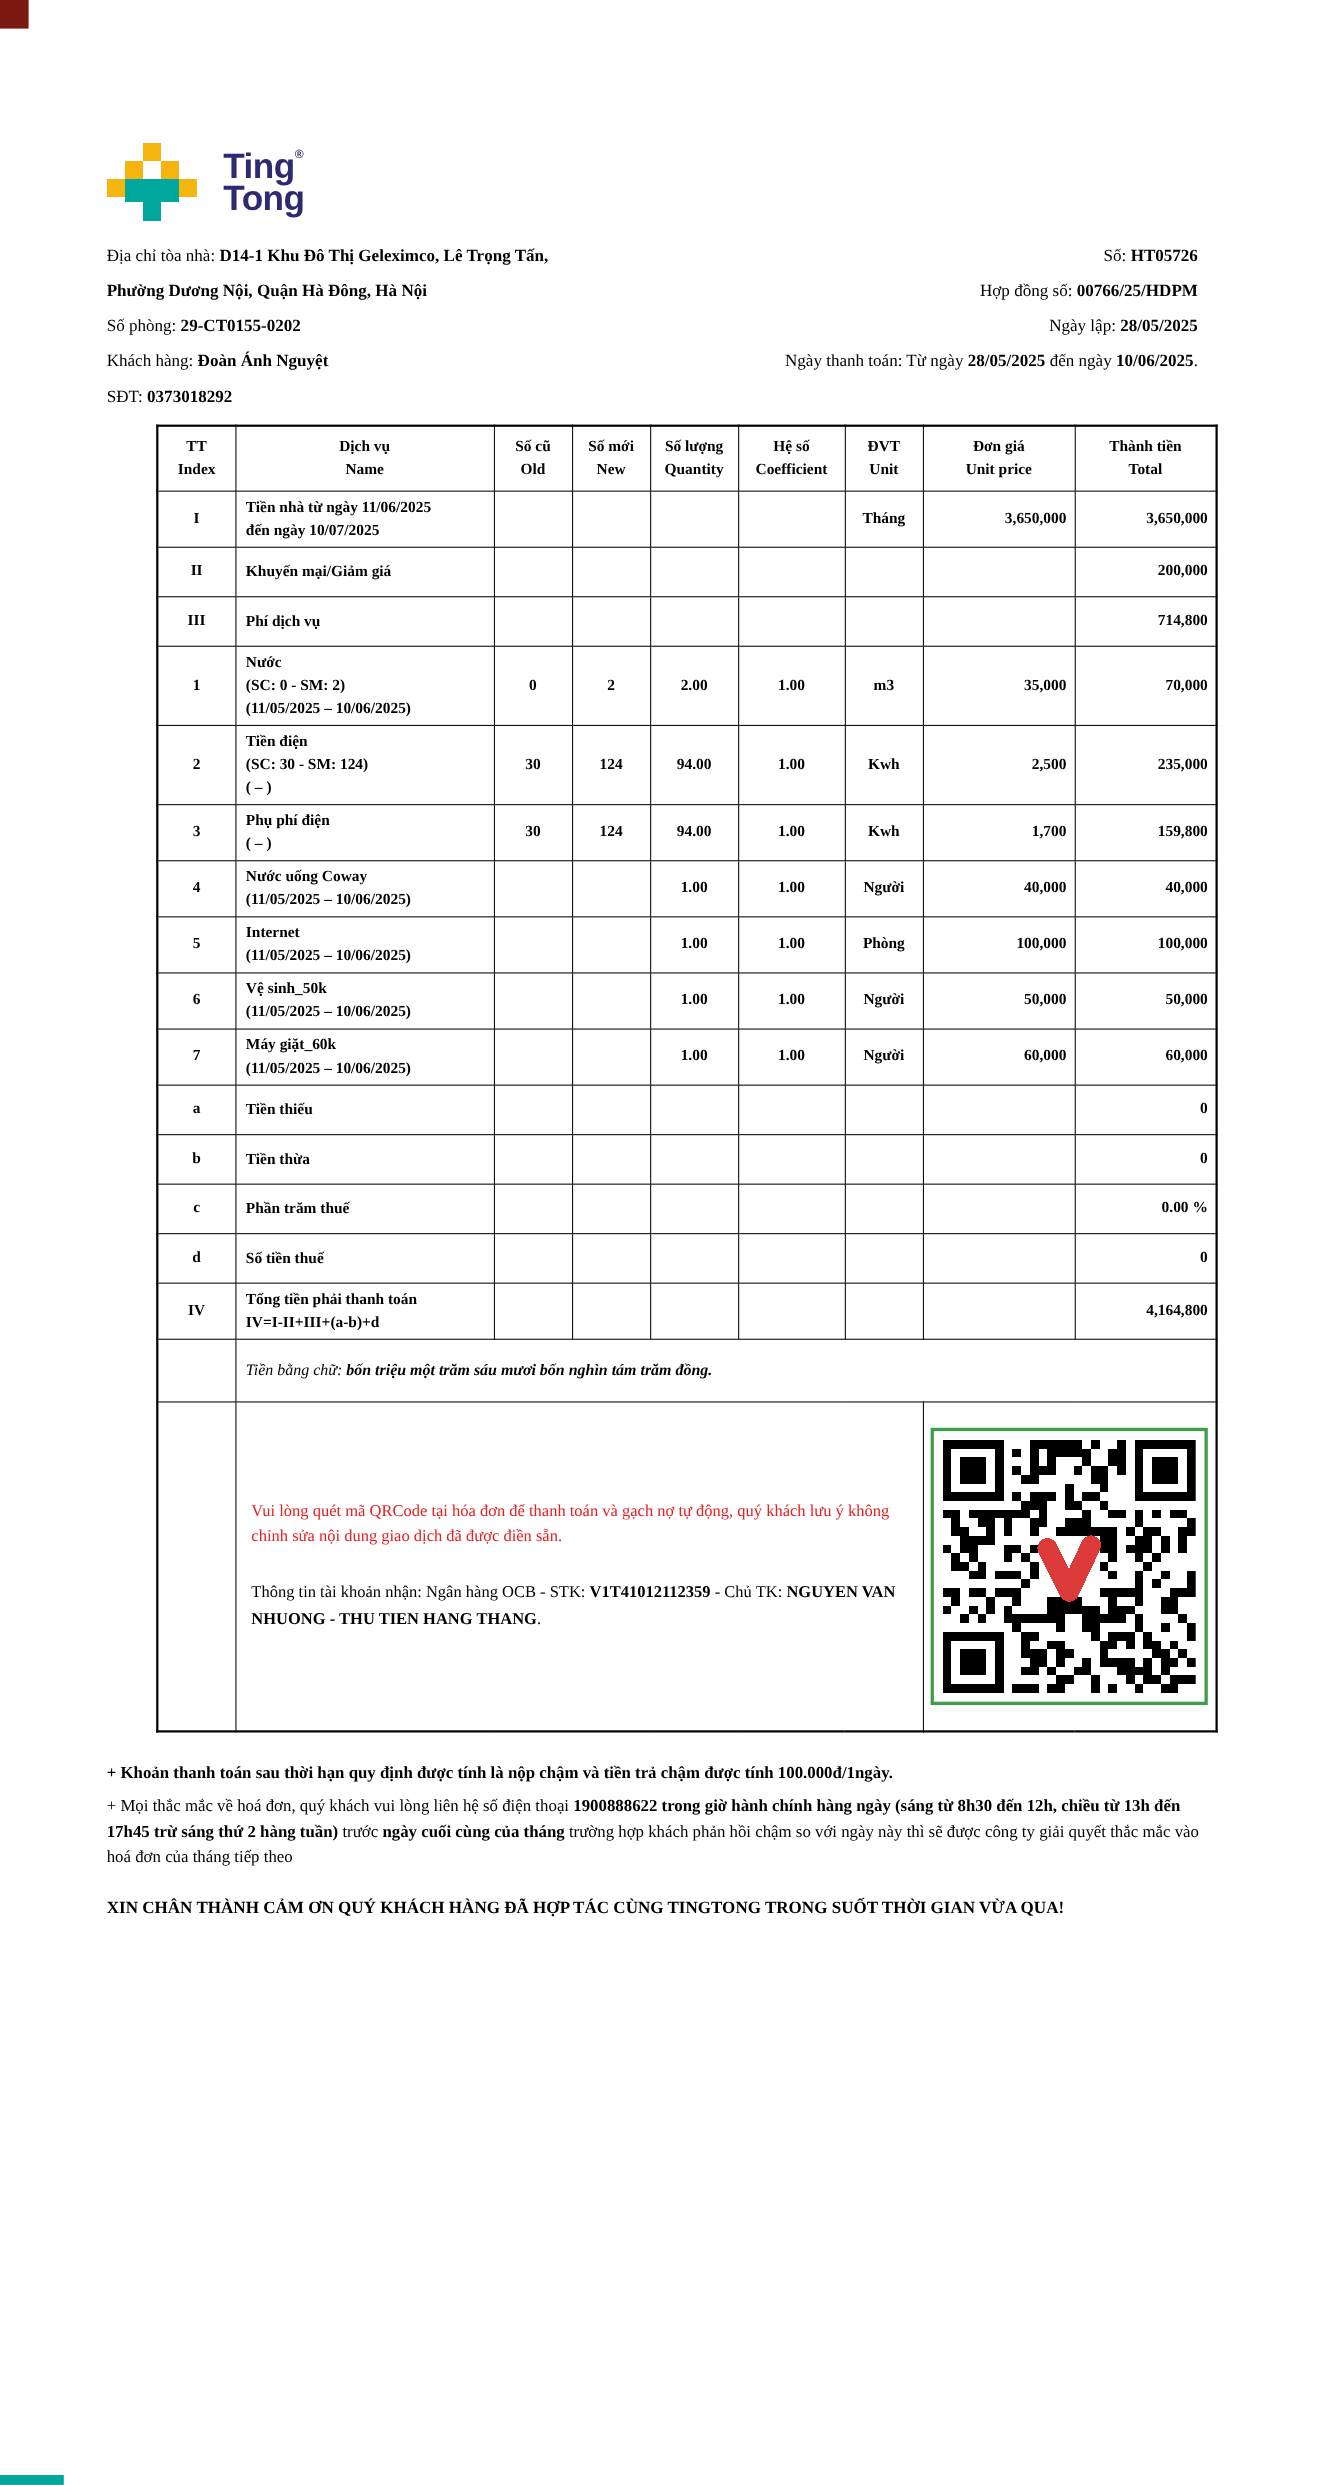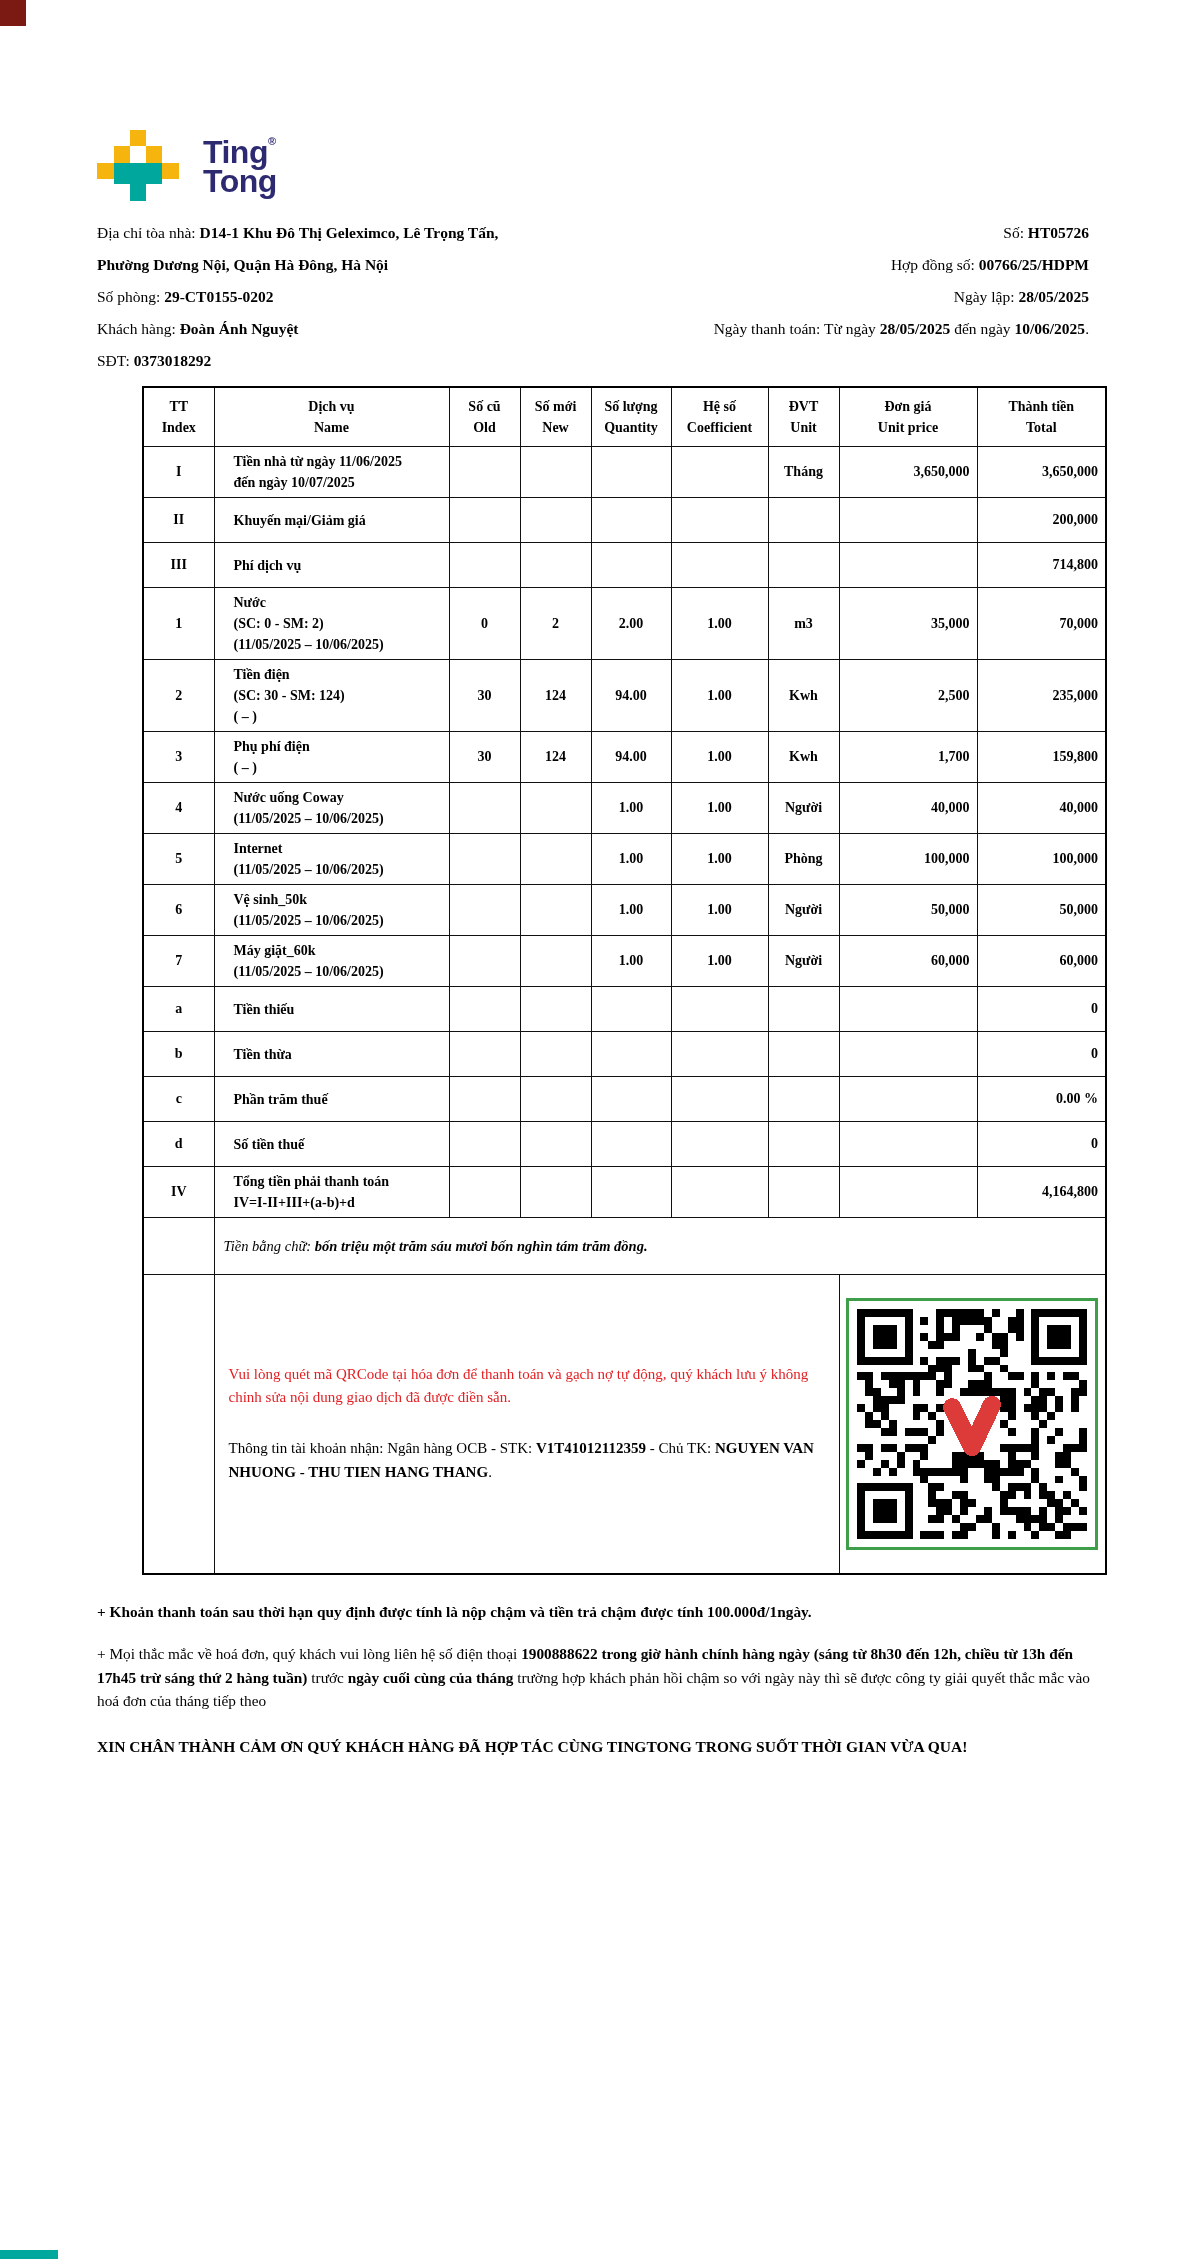--- a/index.html
+++ b/index.html
@@ -34,21 +34,21 @@
   
   table.invoice{
     margin-left:45px;width:963px;border-collapse:collapse;table-layout:fixed;
     font-size:14px;font-weight:bold;margin-top:2px;font-family:Liberation Serif, serif;
   }
   table.invoice th, table.invoice td{border:1.5px solid #111;}
   table.invoice{border:2px solid #000;}
   thead th{padding:8px 3px;text-align:center;line-height:1.5;font-weight:bold;}
   tbody td{height:36px;padding:4px 4px;}
   td.c-tt{text-align:center;}
-  td.c-name{text-align:left;padding-left:19px;padding-right:8px;line-height:1.5;white-space:pre-line;}
+  td.c-name{text-align:left;padding-left:9px;padding-right:8px;line-height:1.5;white-space:pre-line;}
   td.c-old, td.c-new, td.c-qty, td.c-coef, td.c-unit{text-align:center;}
   td.c-price, td.c-total{text-align:right;padding-right:7px;}
 
   .words-cell{
     font-weight:normal;font-style:italic;font-size:14.5px;
     padding:10px 9px !important;text-align:left;
   }
   .words-cell .b{font-weight:bold;}
 
   .qr-text-cell{
@@ -59,21 +59,21 @@
   .qr-account{margin:0;line-height:1.65;}
   .qr-cell{vertical-align:middle;text-align:center;height:290px;font-weight:normal;}
   .qr-frame{
     display:inline-block;border:3px solid #3F9E49;background:#fff;padding:8px;line-height:0;
   }
 
   
   .notes{font-size:15.3px;}
   .luu-y{margin-top:36px;font-weight:bold;font-size:15.5px;}
   .note1{margin-top:26px;font-weight:bold;line-height:1.5;}
-  .note2{margin-top:18px;line-height:1.55;}
+  .note2{margin-top:6px;line-height:1.55;}
   .thanks{margin-top:22px;font-weight:bold;font-size:15.5px;line-height:1.5;}
 </style>
 </head>
 <body>
 
 <div class="corner-accent"></div>
 
 <div class="page">
 
   <div class="header">

